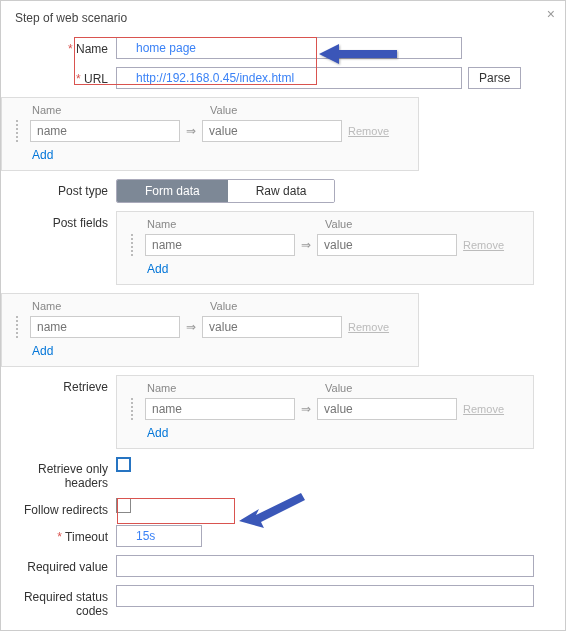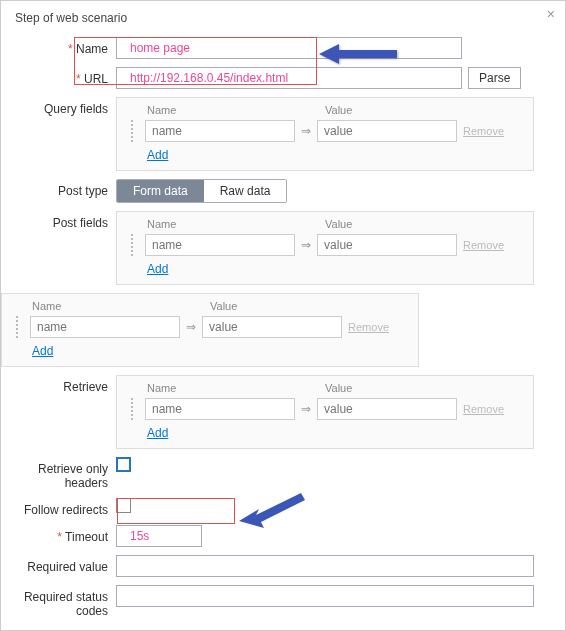--- a/index.html
+++ b/index.html
@@ -59,23 +59,23 @@
   }
   .field-col {
     flex: 1;
     display: flex;
     align-items: center;
     gap: 6px;
   }
   input[type="text"].tin {
     height: 22px;
     border: 1px solid #aab;
-    padding: 0 13px;
-    font-size: 12px;
-    color: #ec4899;
+    padding: 0 19px;
+    font-size: 12px;
+    color: #3b82f6;
     background: #fff;
   }
   input[type="text"].tin::placeholder { color: #999; }
   .name-input { width: 346px; }
   .url-input { width: 346px; }
   .btn {
     height: 22px;
     padding: 0 10px;
     border: 1px solid #aab;
     background: #fff;
@@ -138,38 +138,37 @@
   .pair-row .p-val { width: 140px; }
   .arrow-sep { color: #999; }
   .remove-link {
     color: #bbb;
     text-decoration: underline;
     font-size: 11px;
     cursor: pointer;
   }
   .add-link {
     color: #0275d8;
-    text-decoration: underline;
     font-size: 12px;
     margin-top: 6px;
     cursor: pointer;
     display: inline-block;
     padding-left: 22px;
   }
   
   .seg {
     display: inline-flex;
     border: 1px solid #aab;
     border-radius: 2px;
     overflow: hidden;
   }
   .seg button {
     border: none;
     height: 22px;
-    padding: 0 16px;
+    padding: 0 28px;
     font-size: 12px;
     background: #fff;
     color: #333;
     cursor: pointer;
   }
   .seg button.active {
     background: #7d8896;
     color: #fff;
   }
   .checkbox {
@@ -209,21 +208,20 @@
 
     <div class="row">
       <div class="label-col req">URL</div>
       <div class="field-col">
         <input type="text" class="tin url-input" value="http://192.168.0.45/index.html" style="">
         <button class="btn">Parse</button>
       </div>
     </div>
 
     <div class="row">
-      <div class="label-col">Query fields</div>
       <div class="field-col">
         <div class="pair-panel">
           <div class="pair-head">
             <span class="h-name">Name</span>
             <span class="h-val">Value</span>
           </div>
           <div class="pair-row">
             <div class="drag">
                 <span></span>
                 <span></span>

